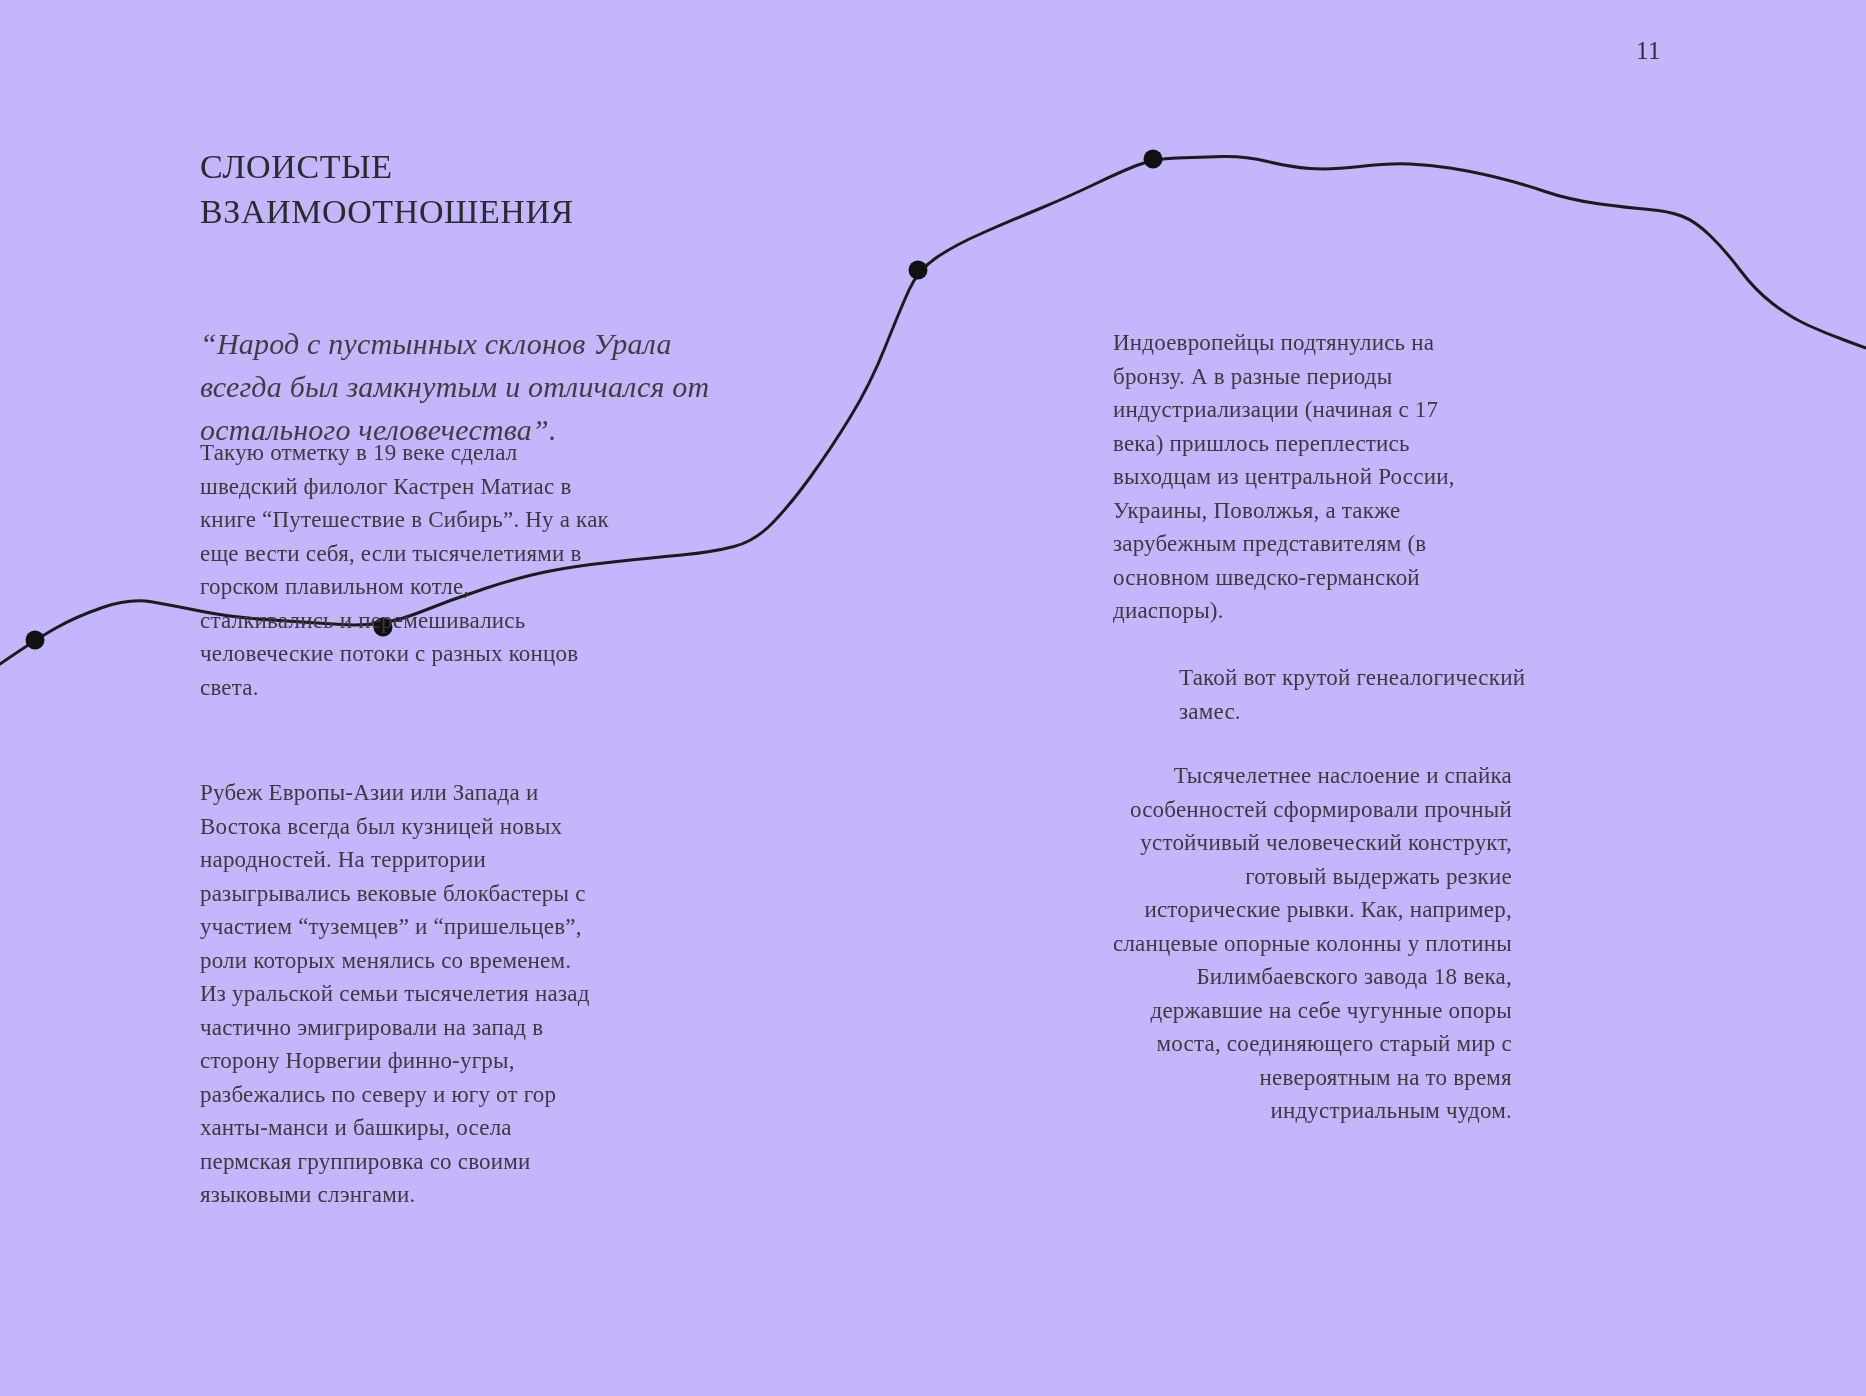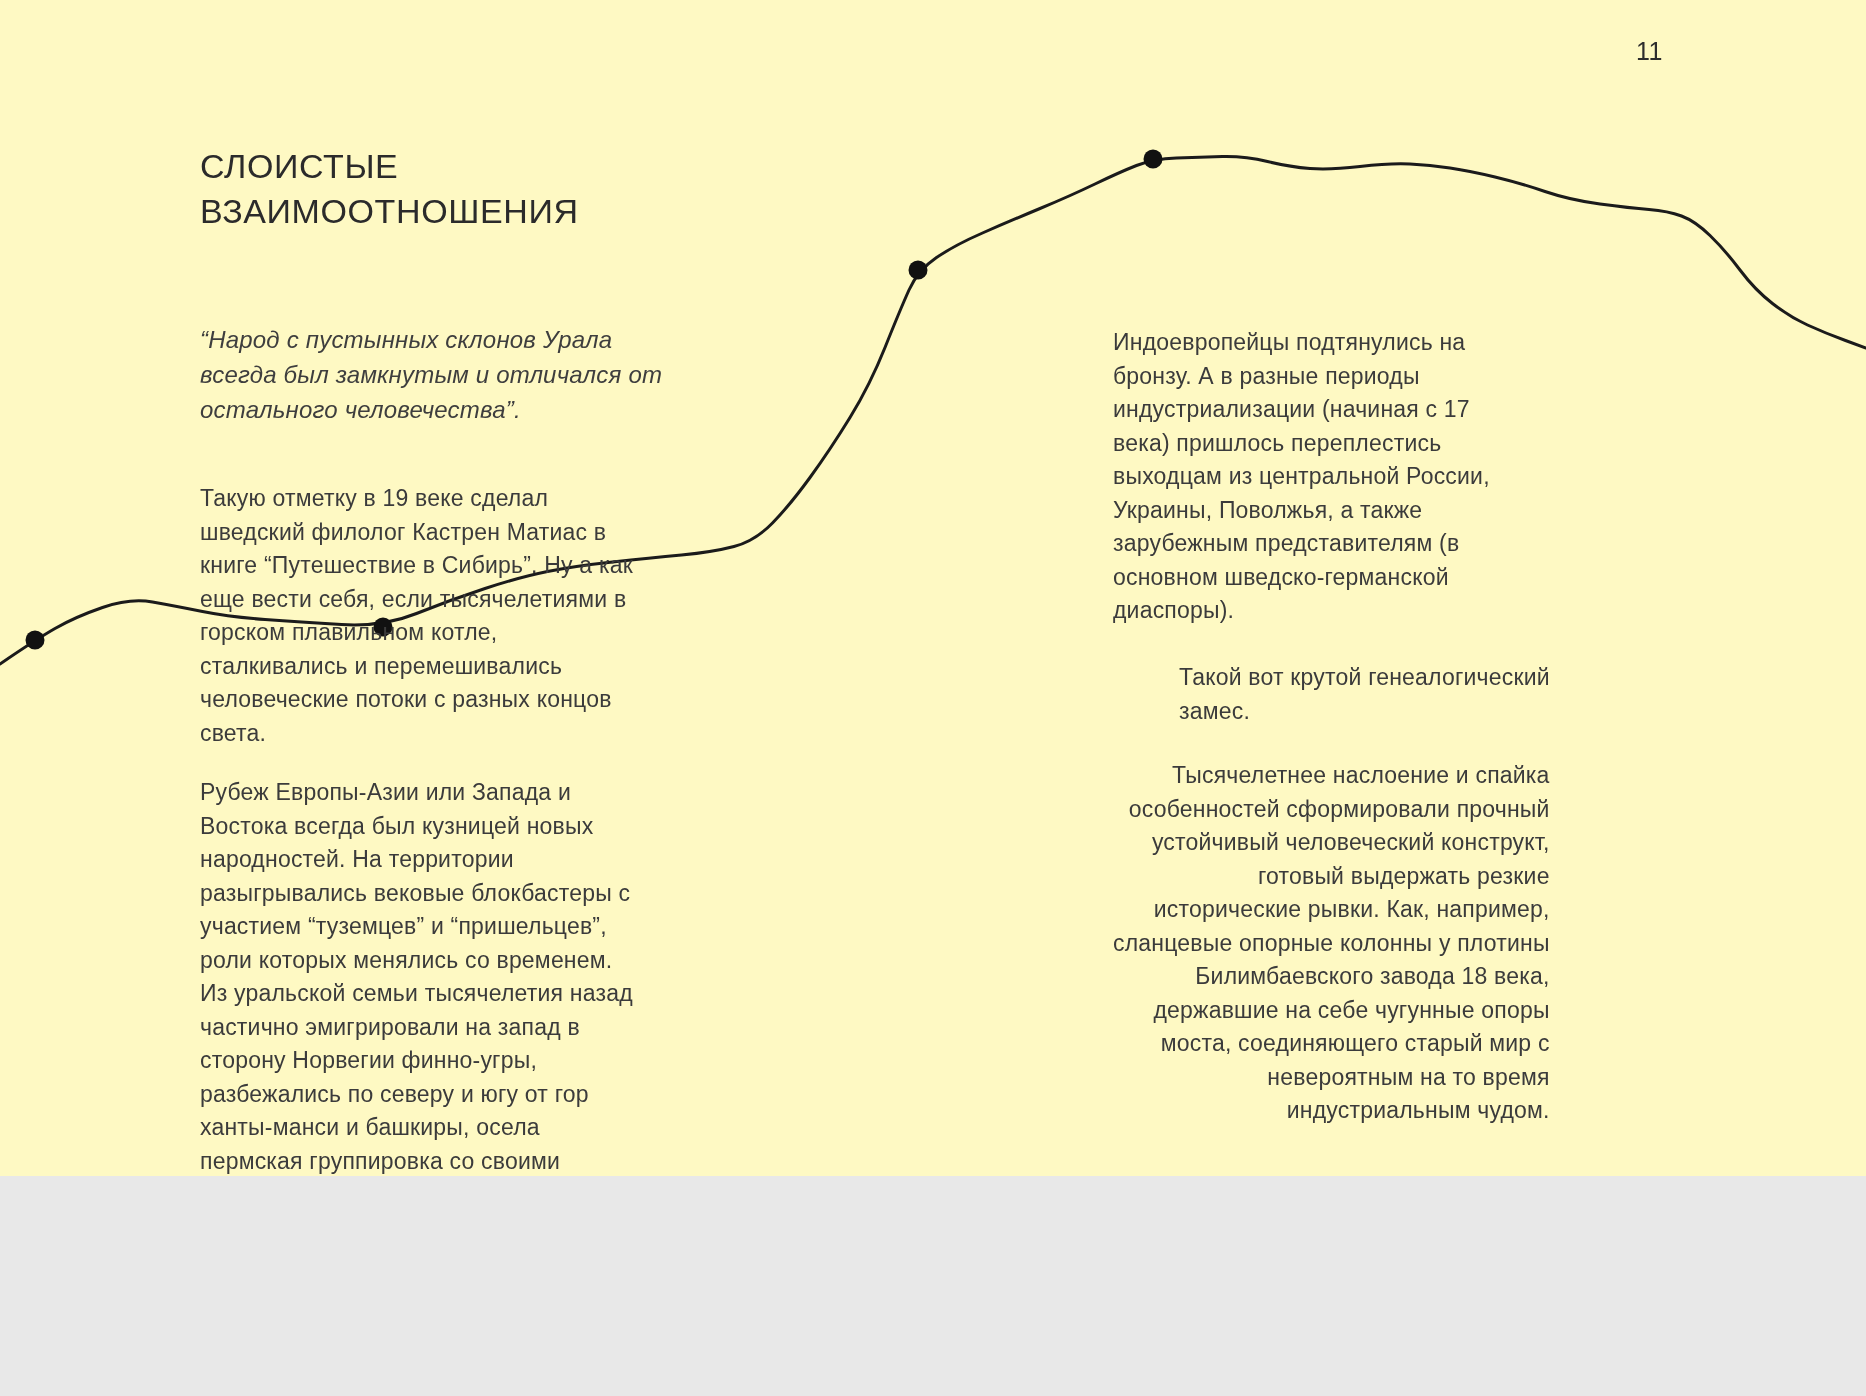--- a/index.html
+++ b/index.html
@@ -1,22 +1,22 @@
 <!DOCTYPE html>
 <html><head>
 <meta charset="utf-8">
 <style>
   html, body { margin: 0; padding: 0; background: #e8e8e8; }
   .page {
     position: relative;
     width: 1866px;
-    height: 1176px;
-    background: #fef9c3;
+    height: 1396px;
+    background: #c4b5fd;
     overflow: hidden;
-    font-family: Liberation Sans, sans-serif;
+    font-family: Liberation Serif, serif;
   }
   .route-svg {
     position: absolute;
     left: 0; top: 0;
     width: 1866px;
     height: 1396px;
     z-index: 1;
   }
   .txt {
     position: absolute;
@@ -37,33 +37,33 @@
     left: 200px;
     font-size: 34px;
     line-height: 45px;
     color: #2b2b2b;
     letter-spacing: 0.6px;
     font-weight: 400;
   }
   .quote {
     top: 322px;
     left: 200px;
-    font-size: 24px;
-    line-height: 35px;
+    font-size: 30px;
+    line-height: 43px;
     font-style: italic;
     color: #3e3e3e;
     letter-spacing: 0.2px;
   }
   .body-par {
     font-size: 23px;
     line-height: 33.5px;
     letter-spacing: 0.2px;
     color: #3b3b3b;
   }
-  .lpar1 { top: 482px;  left: 200px; }
+  .lpar1 { top: 436px;  left: 200px; }
   .lpar2 { top: 776px;  left: 200px; }
   .rpar1 { top: 326px;  left: 1113px; }
   .rpar2 { top: 661px;  left: 1179px; }
   .rpar3 { top: 759px;  left: 1113px; text-align: right; }
 </style>
 </head>
 <body>
 
 <div class="page">
 

